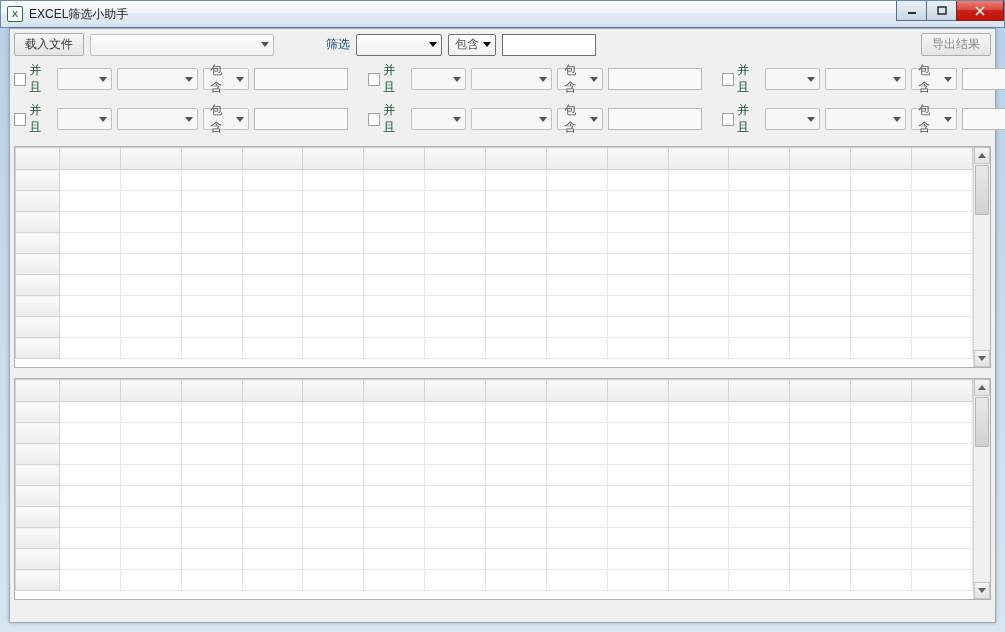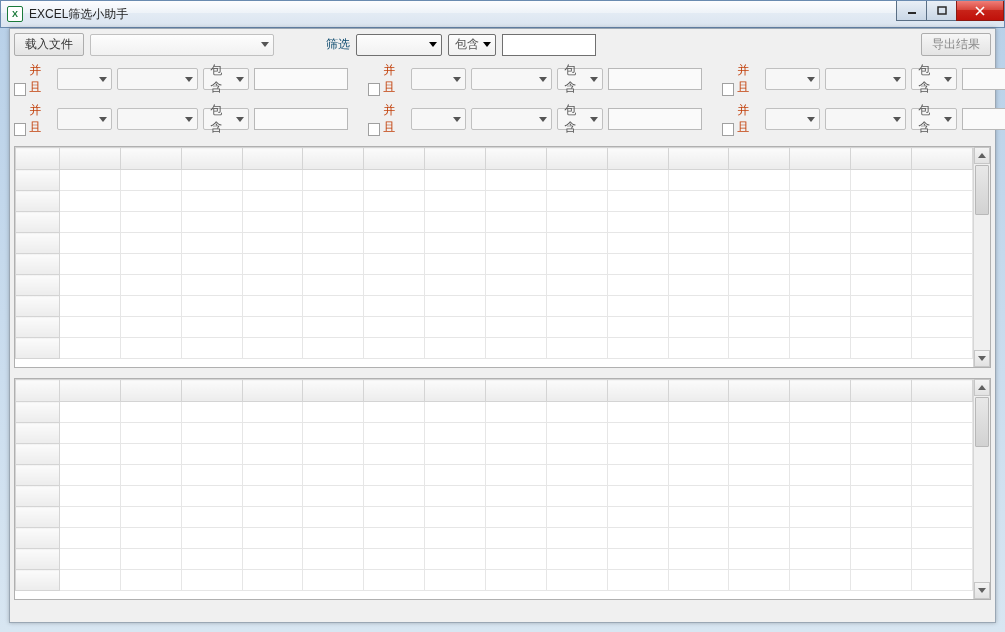--- a/index.html
+++ b/index.html
@@ -119,22 +119,22 @@
   .textfield {
     height: 22px; width: 94px;
     border: 1px solid #b8b8b8;
     background: #fff;
     padding: 0 4px;
     font-size: 12px;
   }
   .textfield.disabled { background:#fafafa; }
 
   .check {
-    display: inline-flex; align-items: flex-end; gap: 3px;
-    color: #c2410c;
+    display: inline-flex; align-items: center; gap: 3px;
+    color: #14532d;
   }
   .check .box {
     width: 13px; height: 13px;
     border: 1px solid #a0a0a0;
     background: #fff;
   }
 
   .filter-group {
     display: inline-flex; align-items: center; gap: 5px;
   }

